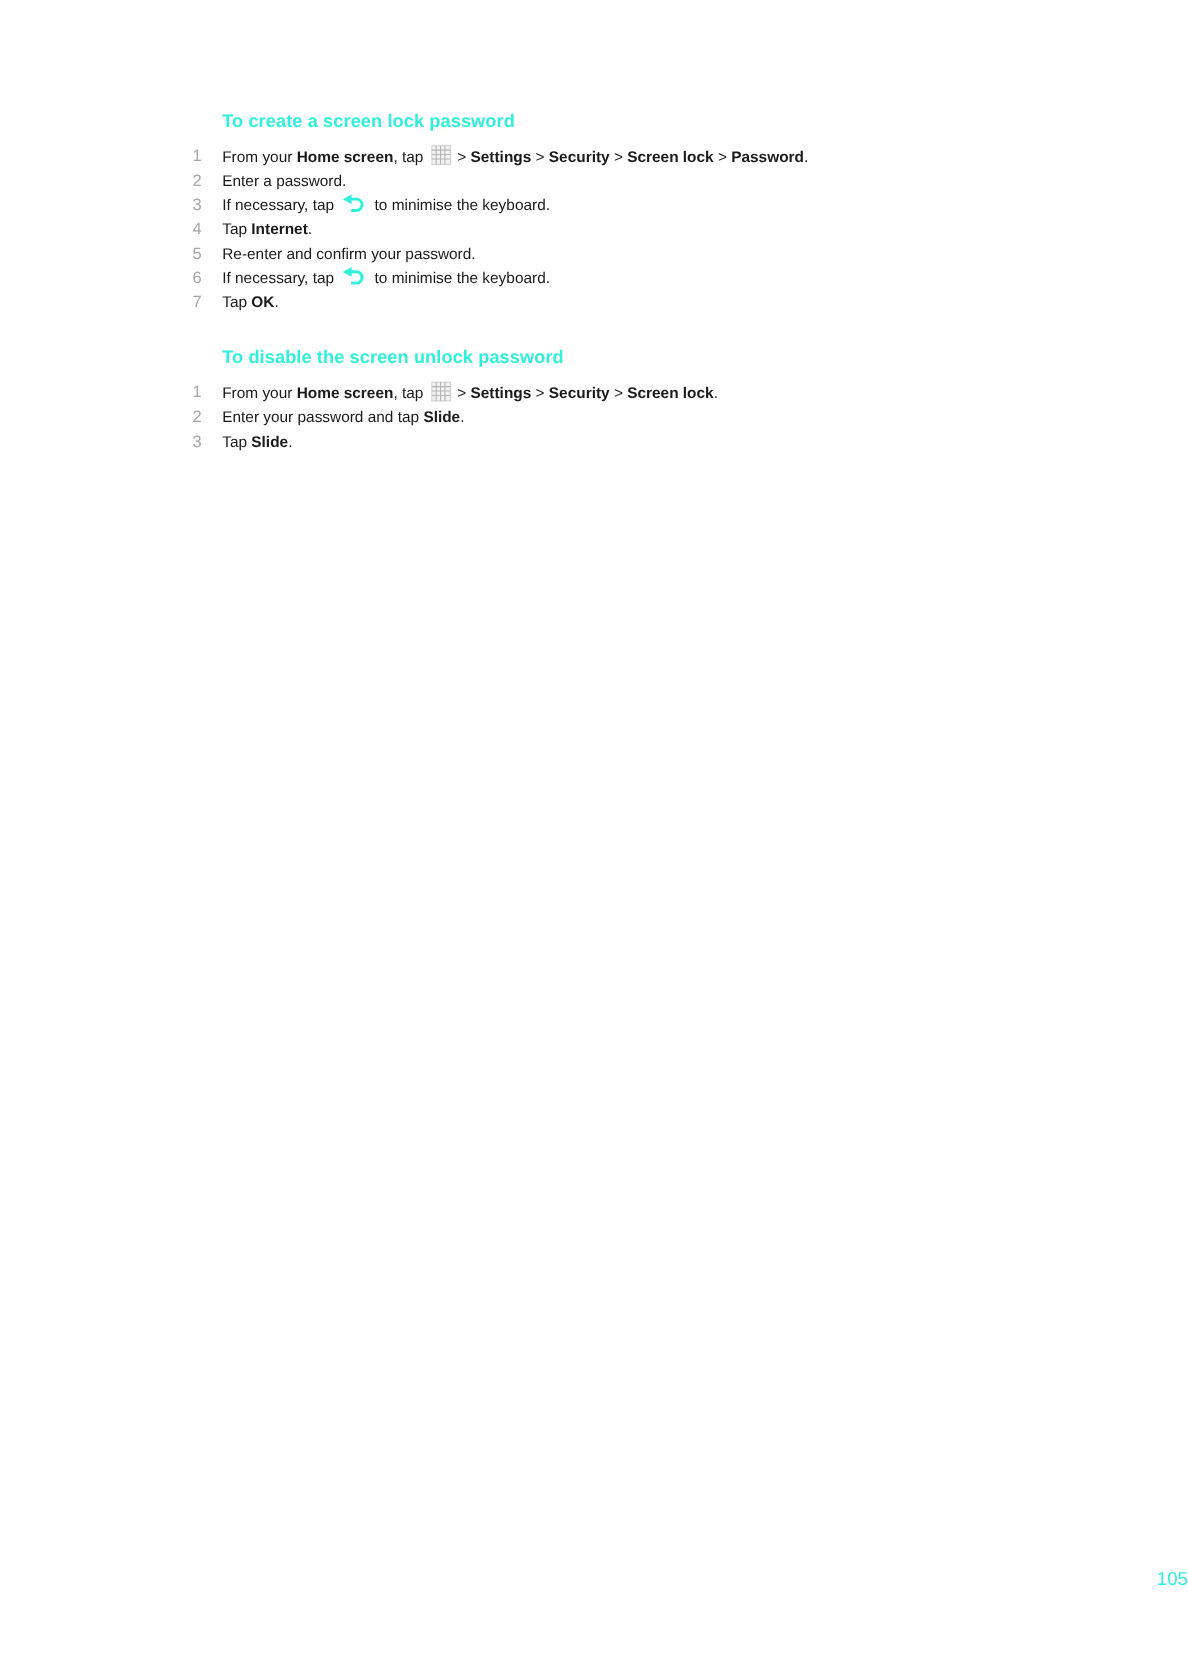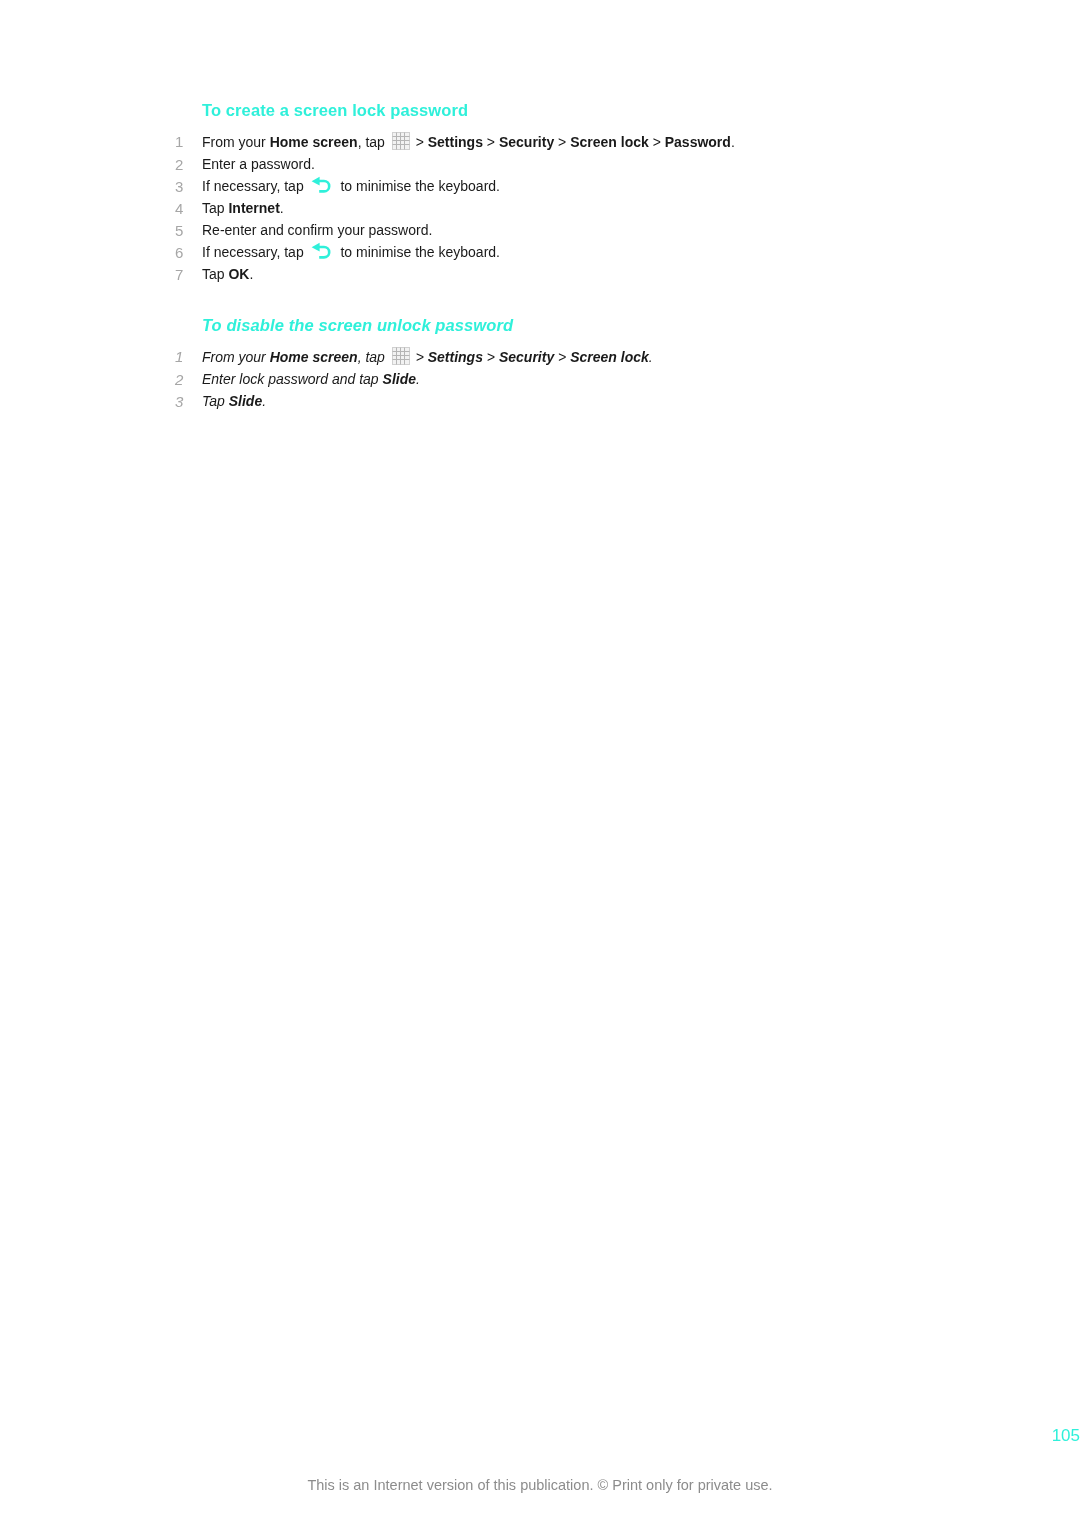--- a/index.html
+++ b/index.html
@@ -35,21 +35,20 @@
     color: #2ff0da;
     font-size: 16.5px;
     font-weight: bold;
     letter-spacing: 0.1px;
     margin: 0 0 11px 27px;
     line-height: 20px;
   }
 
   .section + .section {
     margin-top: 29px;
-    font-style: italic;
   }
 
   ol.steps {
     list-style: none;
     margin: 0;
     padding: 0;
     counter-reset: stepnum;
   }
 
   ol.steps > li {
@@ -167,24 +166,23 @@
                     <rect x="0.5" y="1.5" width="17" height="17" fill="#f2f2f2" stroke="#d0d0d0" stroke-width="1"></rect>
                     <g stroke="#b5b5b5" stroke-width="1">
                       <line x1="4.5" y1="1.5" x2="4.5" y2="18.5"></line>
                       <line x1="8.5" y1="1.5" x2="8.5" y2="18.5"></line>
                       <line x1="12.5" y1="1.5" x2="12.5" y2="18.5"></line>
                       <line x1="0.5" y1="5.5" x2="17.5" y2="5.5"></line>
                       <line x1="0.5" y1="9.5" x2="17.5" y2="9.5"></line>
                       <line x1="0.5" y1="13.5" x2="17.5" y2="13.5"></line>
                     </g>
                   </svg></span><span> &gt; </span><b>Settings</b><span> &gt; </span><b>Security</b><span> &gt; </span><b>Screen lock</b><span>.</span></span></li>
-            <li><span class="step-text"><span>Enter lock password and tap </span><b>Slide</b><span>.</span></span></li>
+            <li><span class="step-text"><span>Enter your password and tap </span><b>Slide</b><span>.</span></span></li>
             <li><span class="step-text"><span>Tap </span><b>Slide</b><span>.</span></span></li>
           </ol>
         </div>
       </div>
   </div>
 
   <div class="page-number">105</div>
 
-  <div class="footer-note">This is an Internet version of this publication. © Print only for private use.</div>
 
 </div>
 
 </body></html>

